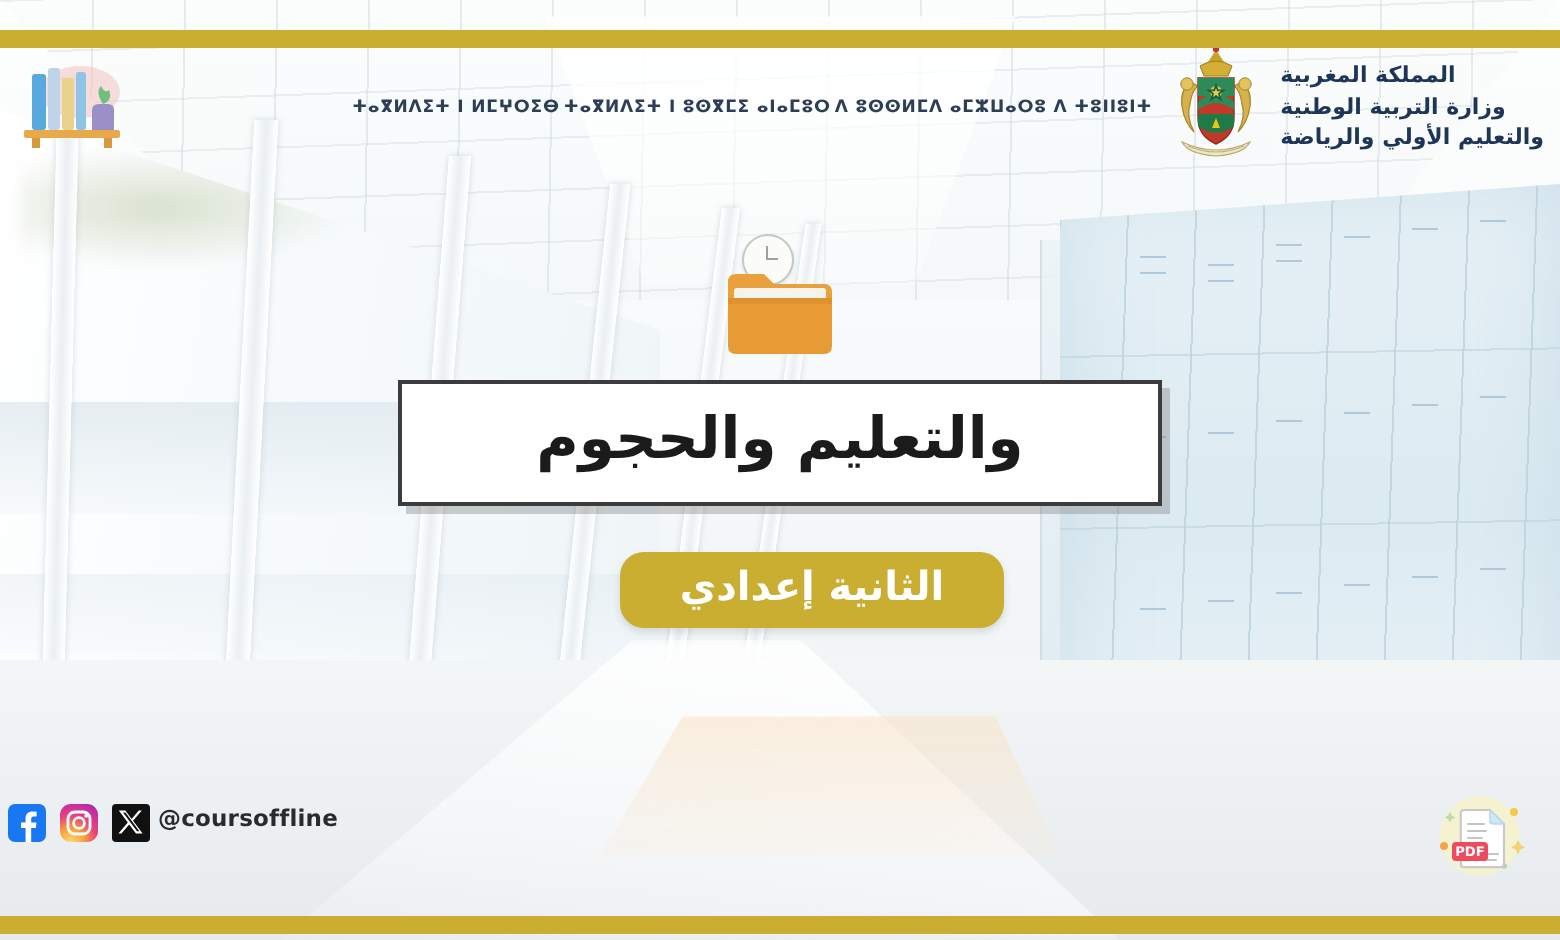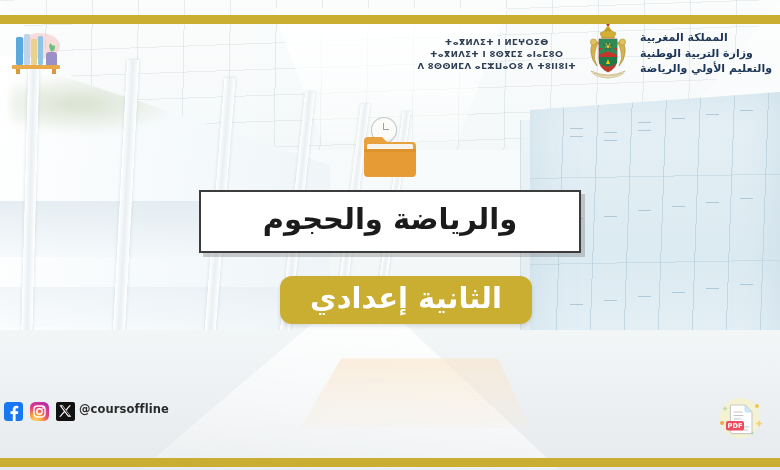--- a/index.html
+++ b/index.html
@@ -128,21 +128,21 @@
   .brand-logo{
     position:absolute;left:6px;top:22px;width:62px;height:62px;z-index:25;
   }
 
   
   .ministry{
     position:absolute;right:8px;top:20px;height:68px;z-index:25;
     display:flex;align-items:center;gap:8px;
   }
   .tifinagh{
-    display:flex;flex-direction:column;align-items:center;gap:2px;
+    display:flex;flex-direction:row;align-items:center;gap:2px;
     color:#2d3e55;font-size:8.5px;letter-spacing:.4px;white-space:nowrap;
     font-family:"DejaVu Sans",sans-serif;font-weight:700;
   }
   .emblem{width:48px;height:66px;flex:0 0 auto;}
   .ministry-ar{
     display:flex;flex-direction:column;align-items:flex-end;gap:1px;
     direction:rtl;color:#1d3557;white-space:nowrap;
   }
   .ministry-ar span{font-size:11px;font-weight:700;line-height:1.35;}
 
@@ -167,21 +167,21 @@
     display:block;
     font-size:29px;font-weight:700;color:#1b1b1b;
     line-height:1.28;letter-spacing:0;
     font-family:"DejaVu Sans","Liberation Sans",sans-serif;
   }
   .level-badge{
     margin-top:23px;
     display:inline-block;
     background:#c9ae32;
     color:#ffffff;
-    font-size:29px;font-weight:700;
+    font-size:20px;font-weight:700;
     padding:5px 30px 9px;
     border-radius:12px;
     direction:rtl;
     box-shadow:0 2px 4px rgba(0,0,0,.12);
     font-family:"DejaVu Sans","Liberation Sans",sans-serif;
     margin-left:32px;
   }
 
   
   .social{
@@ -328,21 +328,21 @@
     <div class="folder-icon">
       <svg width="56" height="46" viewBox="0 0 56 46" xmlns="http://www.w3.org/2000/svg">
         <path d="M2 8 q0-4 4-4 h14 l5 5 h25 q4 0 4 4 v4 H2 Z" fill="#E9A13D"></path>
         <rect x="5" y="11" width="46" height="6" rx="1.5" fill="#F6F3EC"></rect>
         <path d="M2 16 h52 v24 q0 4 -4 4 H6 q-4 0 -4-4 Z" fill="#E79B35"></path>
         <path d="M2 16 h52 v3 H2 Z" fill="#D98C29" opacity=".55"></path>
       </svg>
     </div>
 
     <div class="title-card">
-      <span class="line">والرياضة والحجوم</span>
+      <span class="line">والتعليم والحجوم</span>
     </div>
 
     <div class="level-badge">الثانية إعدادي</div>
   </div>
 
   <div class="social">
     <div class="social-row">
 
       <span class="sicon">
         <svg width="19" height="19" viewBox="0 0 19 19" xmlns="http://www.w3.org/2000/svg">

